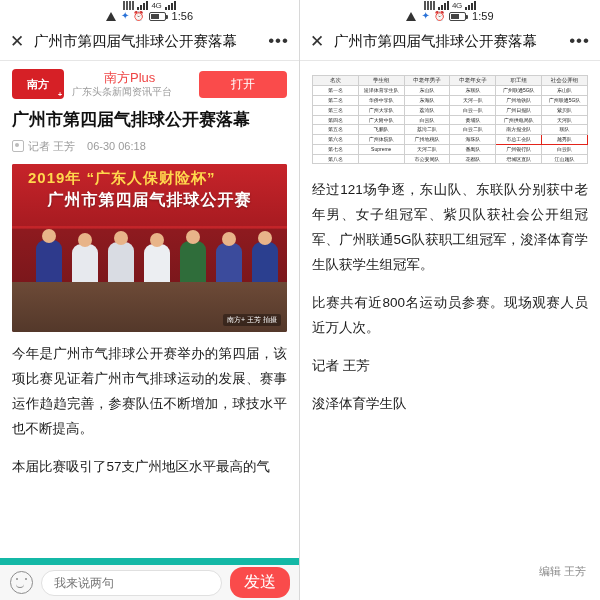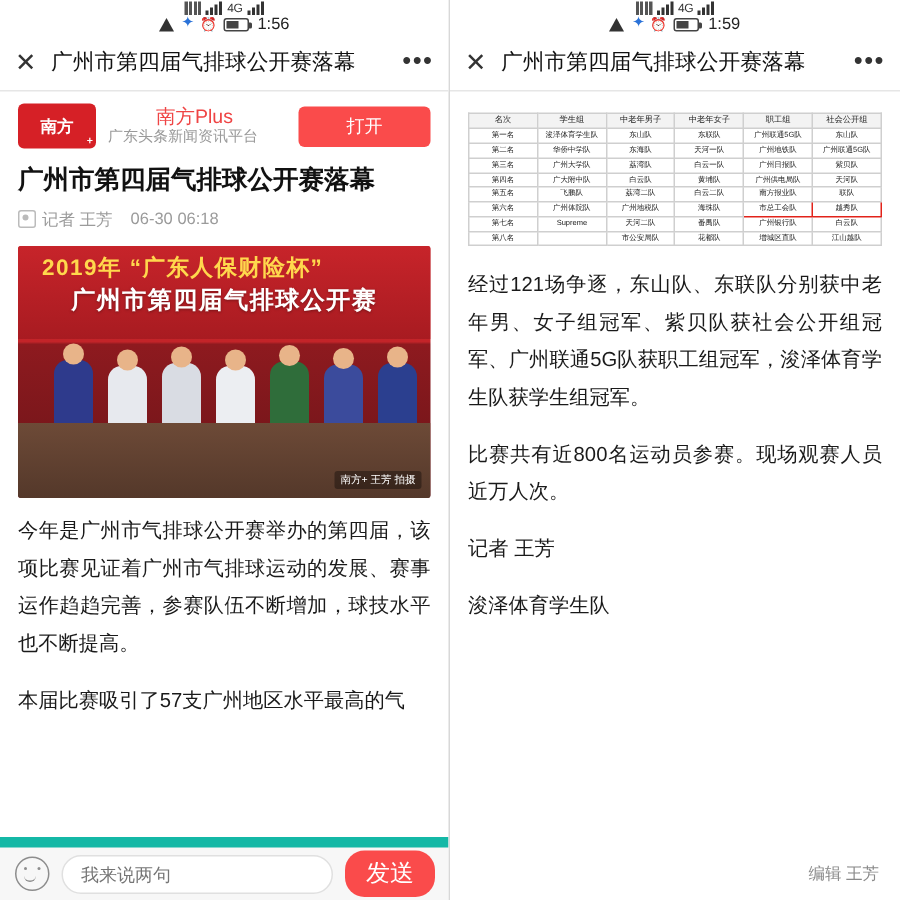--- a/index.html
+++ b/index.html
@@ -421,21 +421,21 @@
     font-size: 16px;
     border-radius: 13px;
     padding: 5px 14px;
     cursor: pointer;
   }
 
   
   .editor-line {
     position: absolute;
     right: 14px;
-    bottom: 10px;
+    bottom: 21px;
     font-size: 11px;
     color: #8a8a8a;
   }
   .content-scroll {
     position: absolute;
     top: 61px; left: 0; right: 0; bottom: 0;
     overflow: hidden;
   }
   .content-scroll.with-bar { bottom: 42px; }
 </style>

